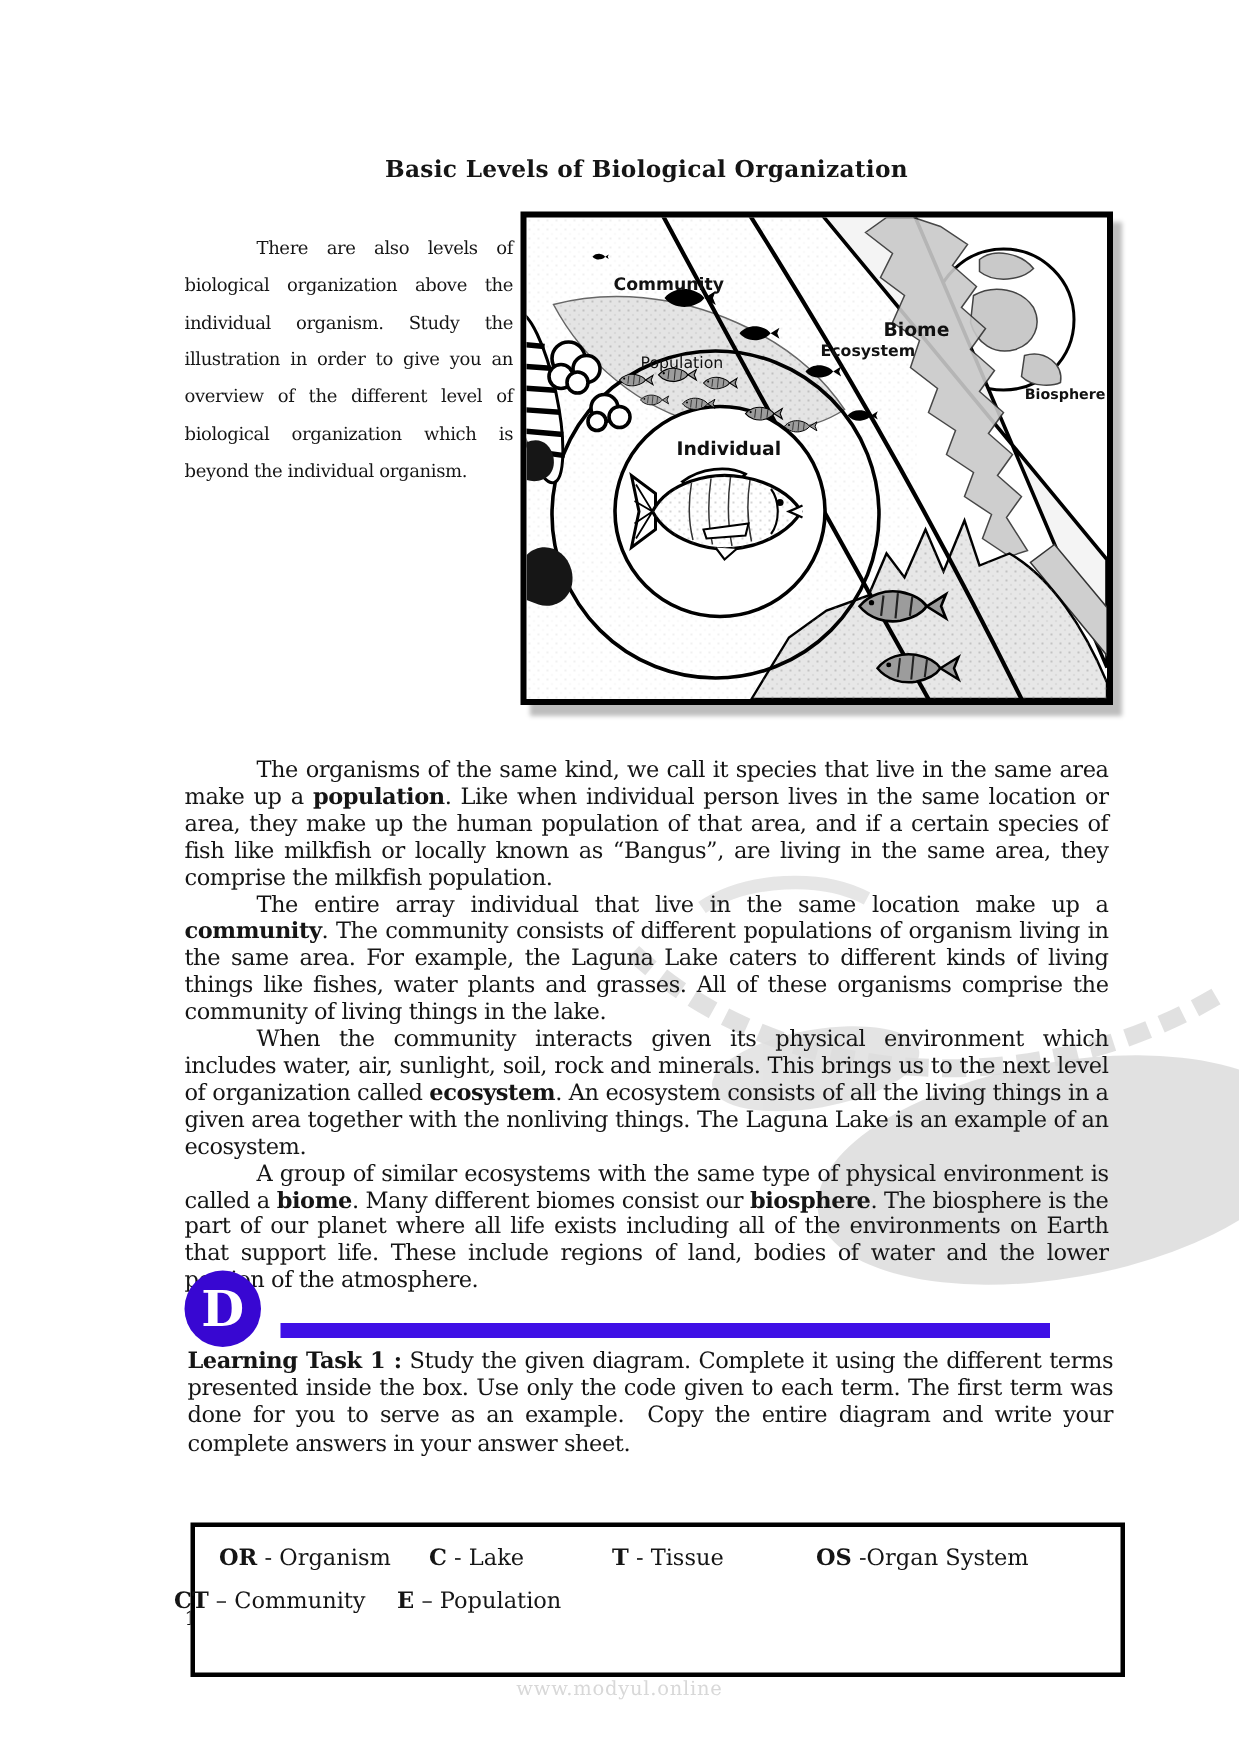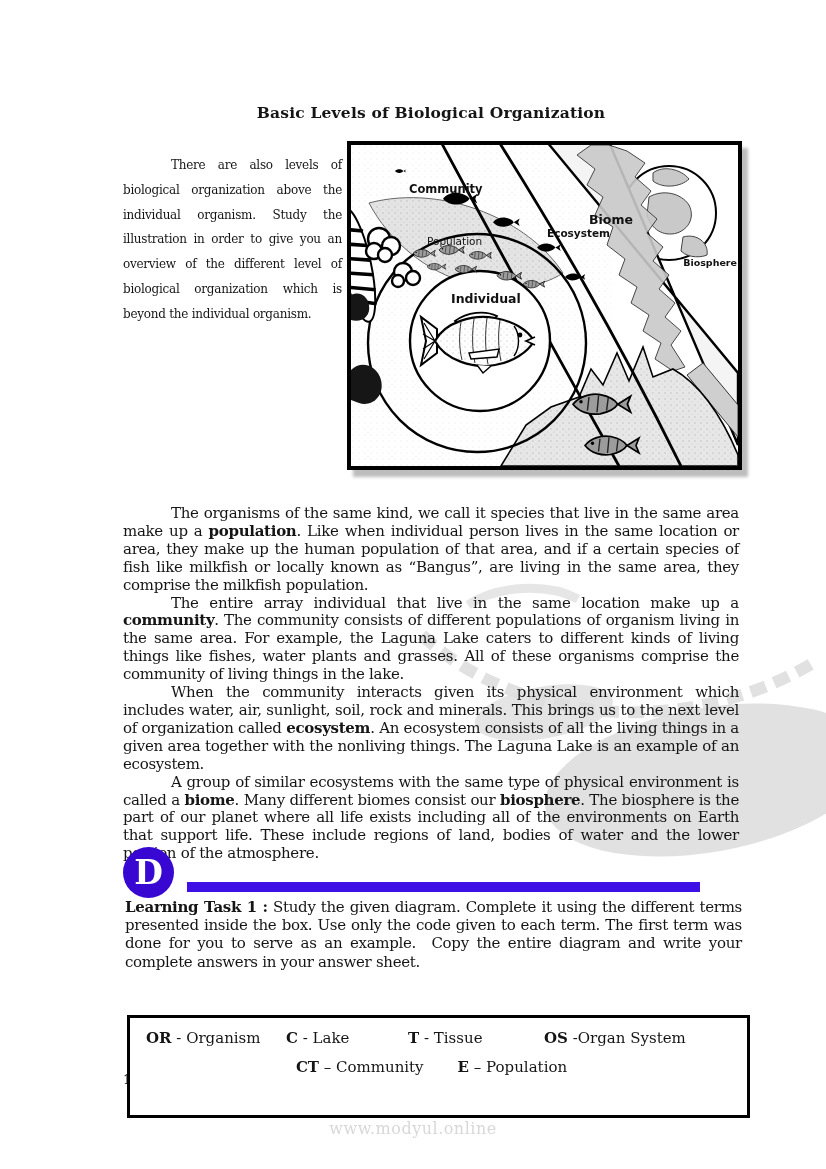--- a/index.html
+++ b/index.html
@@ -22,26 +22,26 @@
   .d-badge{position:absolute;left:123px;top:847px;width:51px;height:51px;border-radius:50%;
         background:var(--accent-circle,#3807d2);color:#fff;display:flex;align-items:center;
         justify-content:center;font-weight:bold;font-size:33px;z-index:2;}
   .d-bar{position:absolute;left:187px;top:882px;width:513px;height:10px;
         background:var(--accent-bar,#3f10e6);z-index:2;}
   .task{position:absolute;left:125px;top:898px;width:617px;font-size:15px;line-height:18.2px;
         text-align:justify;letter-spacing:-.3px;z-index:1;}
   .codebox{position:absolute;left:127px;top:971px;width:601px;height:92px;border:3px solid #000;
         padding:5px 0 0 16px;font-size:15px;background:#fff;z-index:1;margin-top:44px;}
   .coderow{display:grid;grid-template-columns:140px 122px 136px 1fr;height:29px;align-items:center;}
-  .coderow3{display:flex;justify-content:center;gap:34px;height:29px;align-items:center;
+  .coderow3{display:flex;justify-content:flex-start;gap:21px;height:29px;align-items:center;
         margin-left:-30px;}
   .footer-num{position:absolute;left:123px;top:1072px;width:616px;text-align:left;font-size:13px;}
   .footer-right{position:absolute;left:123px;top:1069px;width:616px;text-align:right;
         font-style:italic;font-size:14px;letter-spacing:.1px;}
-  .watermark{position:absolute;left:0;top:1119px;width:826px;text-align:center;font-size:16px;
+  .watermark{position:absolute;left:0;top:1119px;width:826px;text-align:center;font-size:13px;
         color:var(--watermark-color,#d8d8d8);letter-spacing:.5px;}
   b{font-weight:bold;}
 </style>
 </head>
 <body>
 
 <div class="page">
 
   <div class="page-title">Basic Levels of Biological Organization</div>
 

